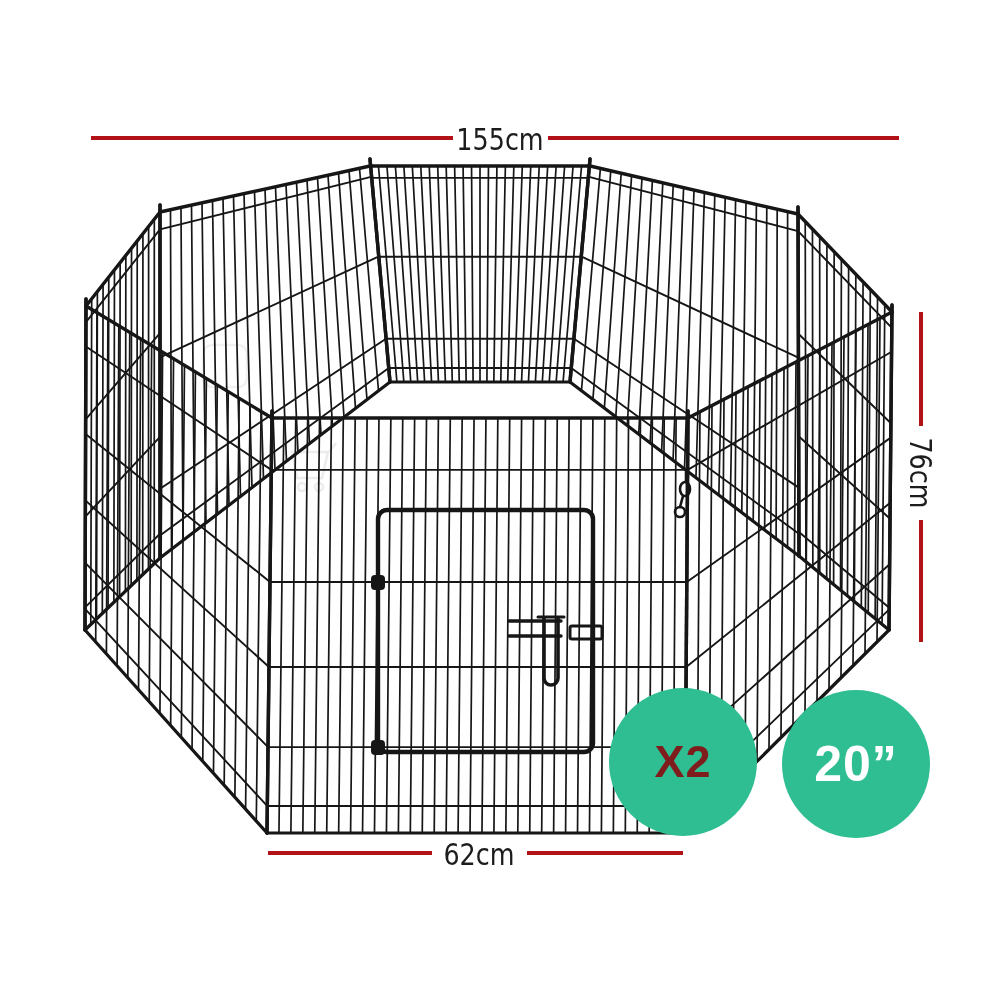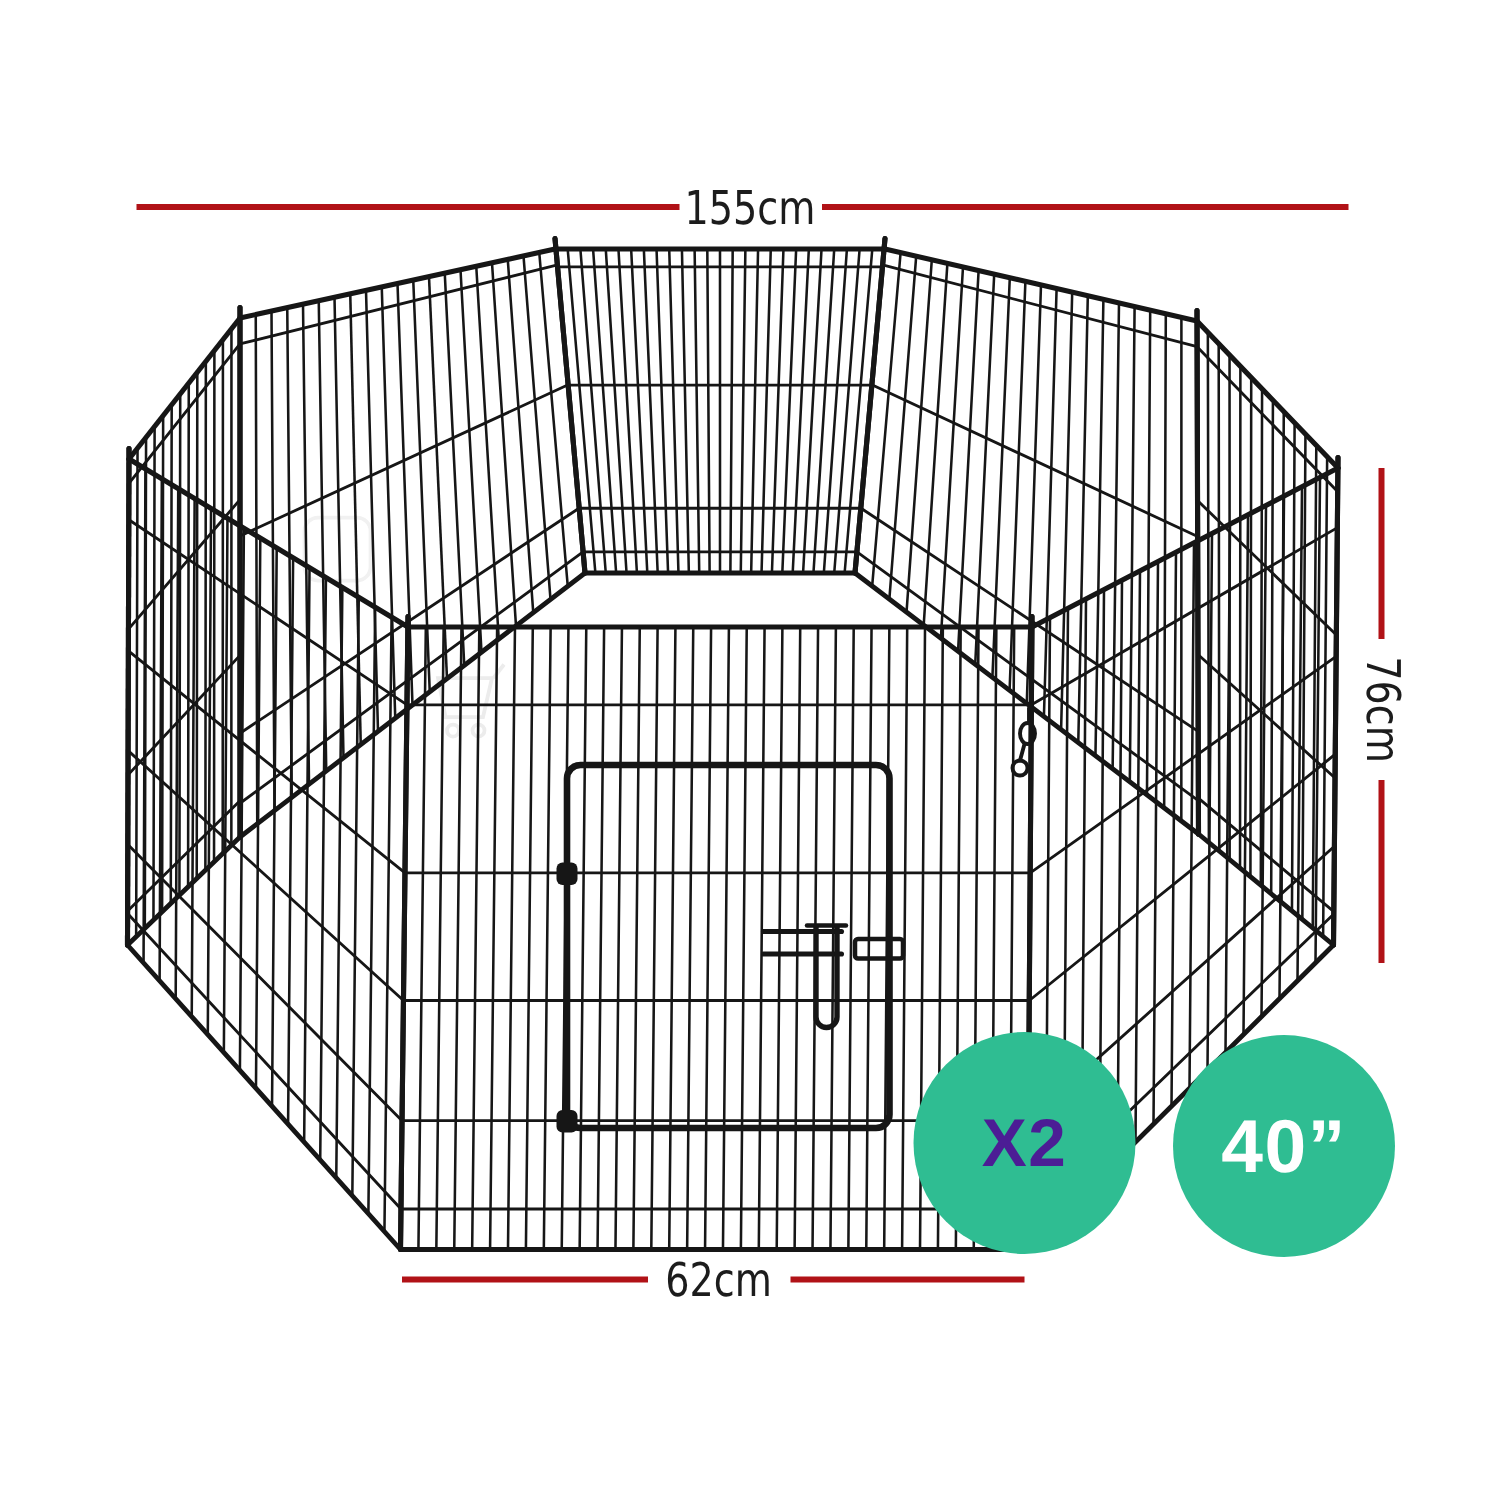--- a/index.html
+++ b/index.html
@@ -273,20 +273,20 @@
   <div class="dim-seg h" style="left: 548px; top: 136px; width: 351px; background: rgb(177, 18, 23);"></div>
 
   <div class="dim-seg v" style="left: 919px; top: 312px; height: 114px; background: rgb(177, 18, 23);"></div>
   <span class="dim-label vert" style="left: 921px; top: 473px; color: rgb(28, 28, 28);">76cm</span>
   <div class="dim-seg v" style="left: 919px; top: 520px; height: 122px; background: rgb(177, 18, 23);"></div>
 
   <div class="dim-seg h" style="left: 268px; top: 851px; width: 164px; background: rgb(177, 18, 23);"></div>
   <span class="dim-label horiz" style="left: 479px; top: 854px; color: rgb(28, 28, 28);">62cm</span>
   <div class="dim-seg h" style="left: 527px; top: 851px; width: 156px; background: rgb(177, 18, 23);"></div>
 
-  <div class="badge qty" style="background: rgb(47, 189, 146); color: #4c1d95;">
+  <div class="badge qty" style="background: rgb(47, 189, 146); color: #7f1d1d;">
     <span class="badge-text">X2</span>
   </div>
   <div class="badge size" style="background: rgb(47, 189, 146); color: rgb(255, 255, 255);">
-    <span class="badge-text">40”</span>
+    <span class="badge-text">20”</span>
   </div>
 
 </div>
 
 </body></html>

